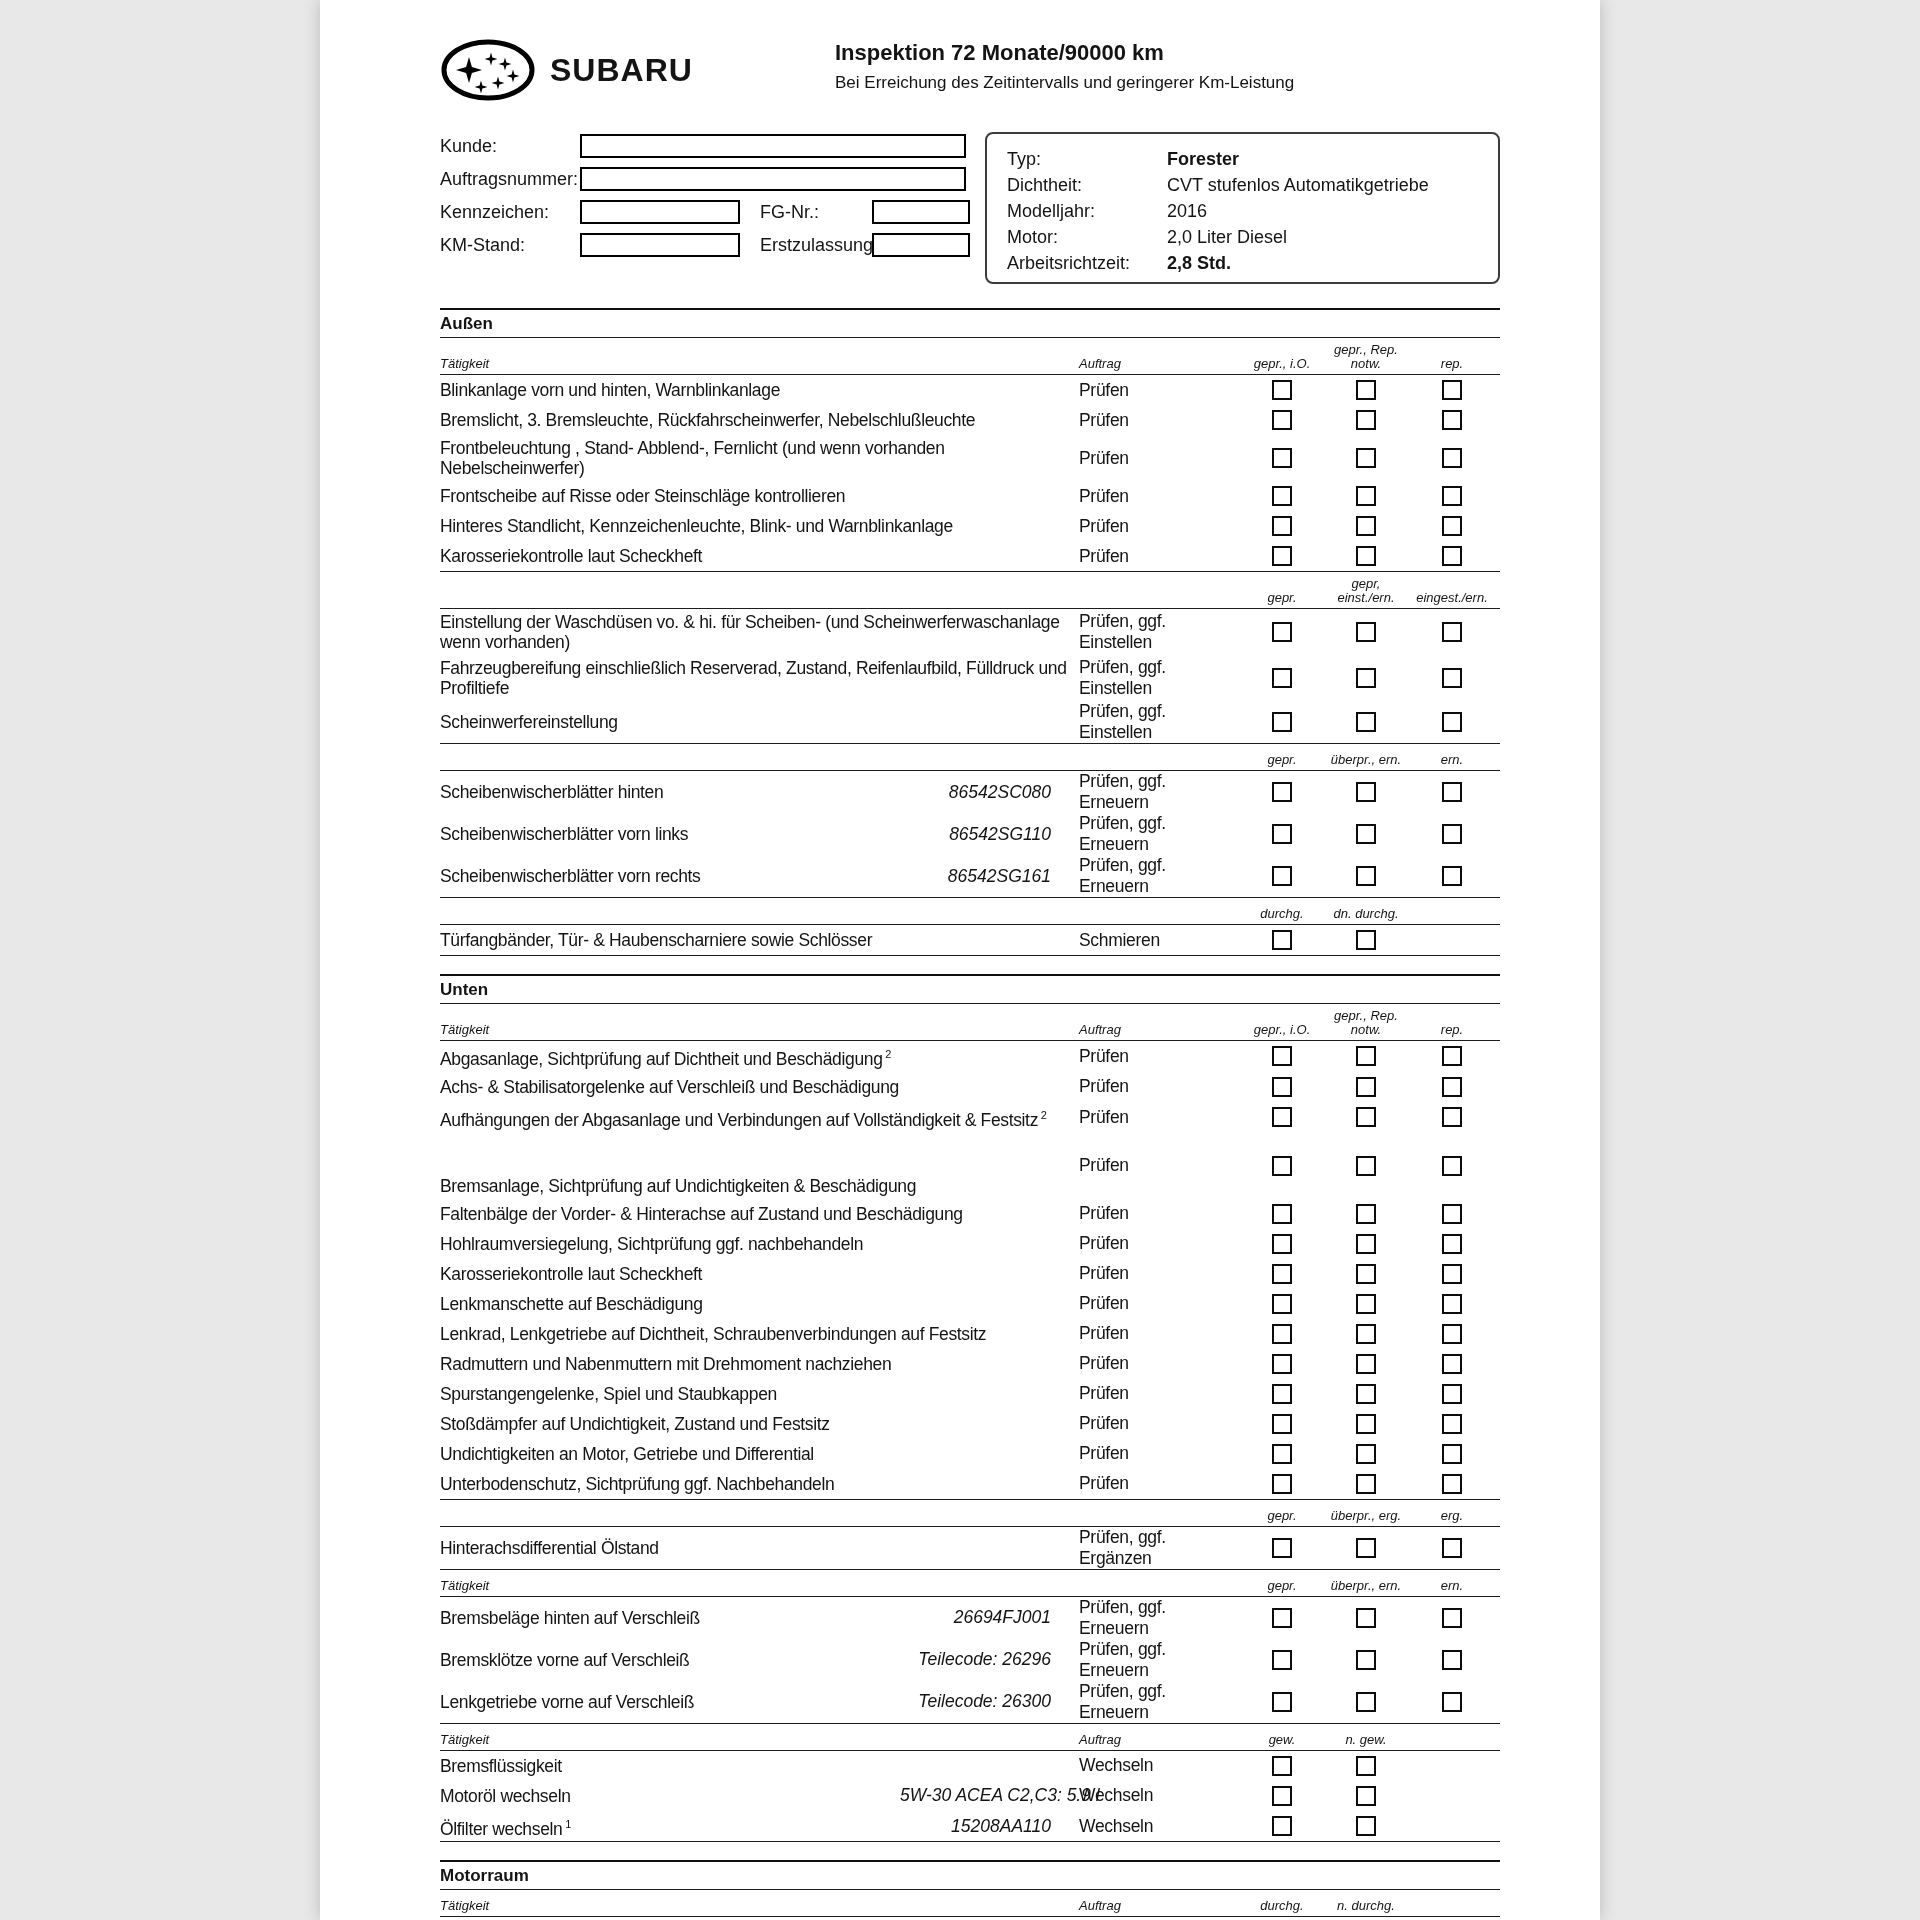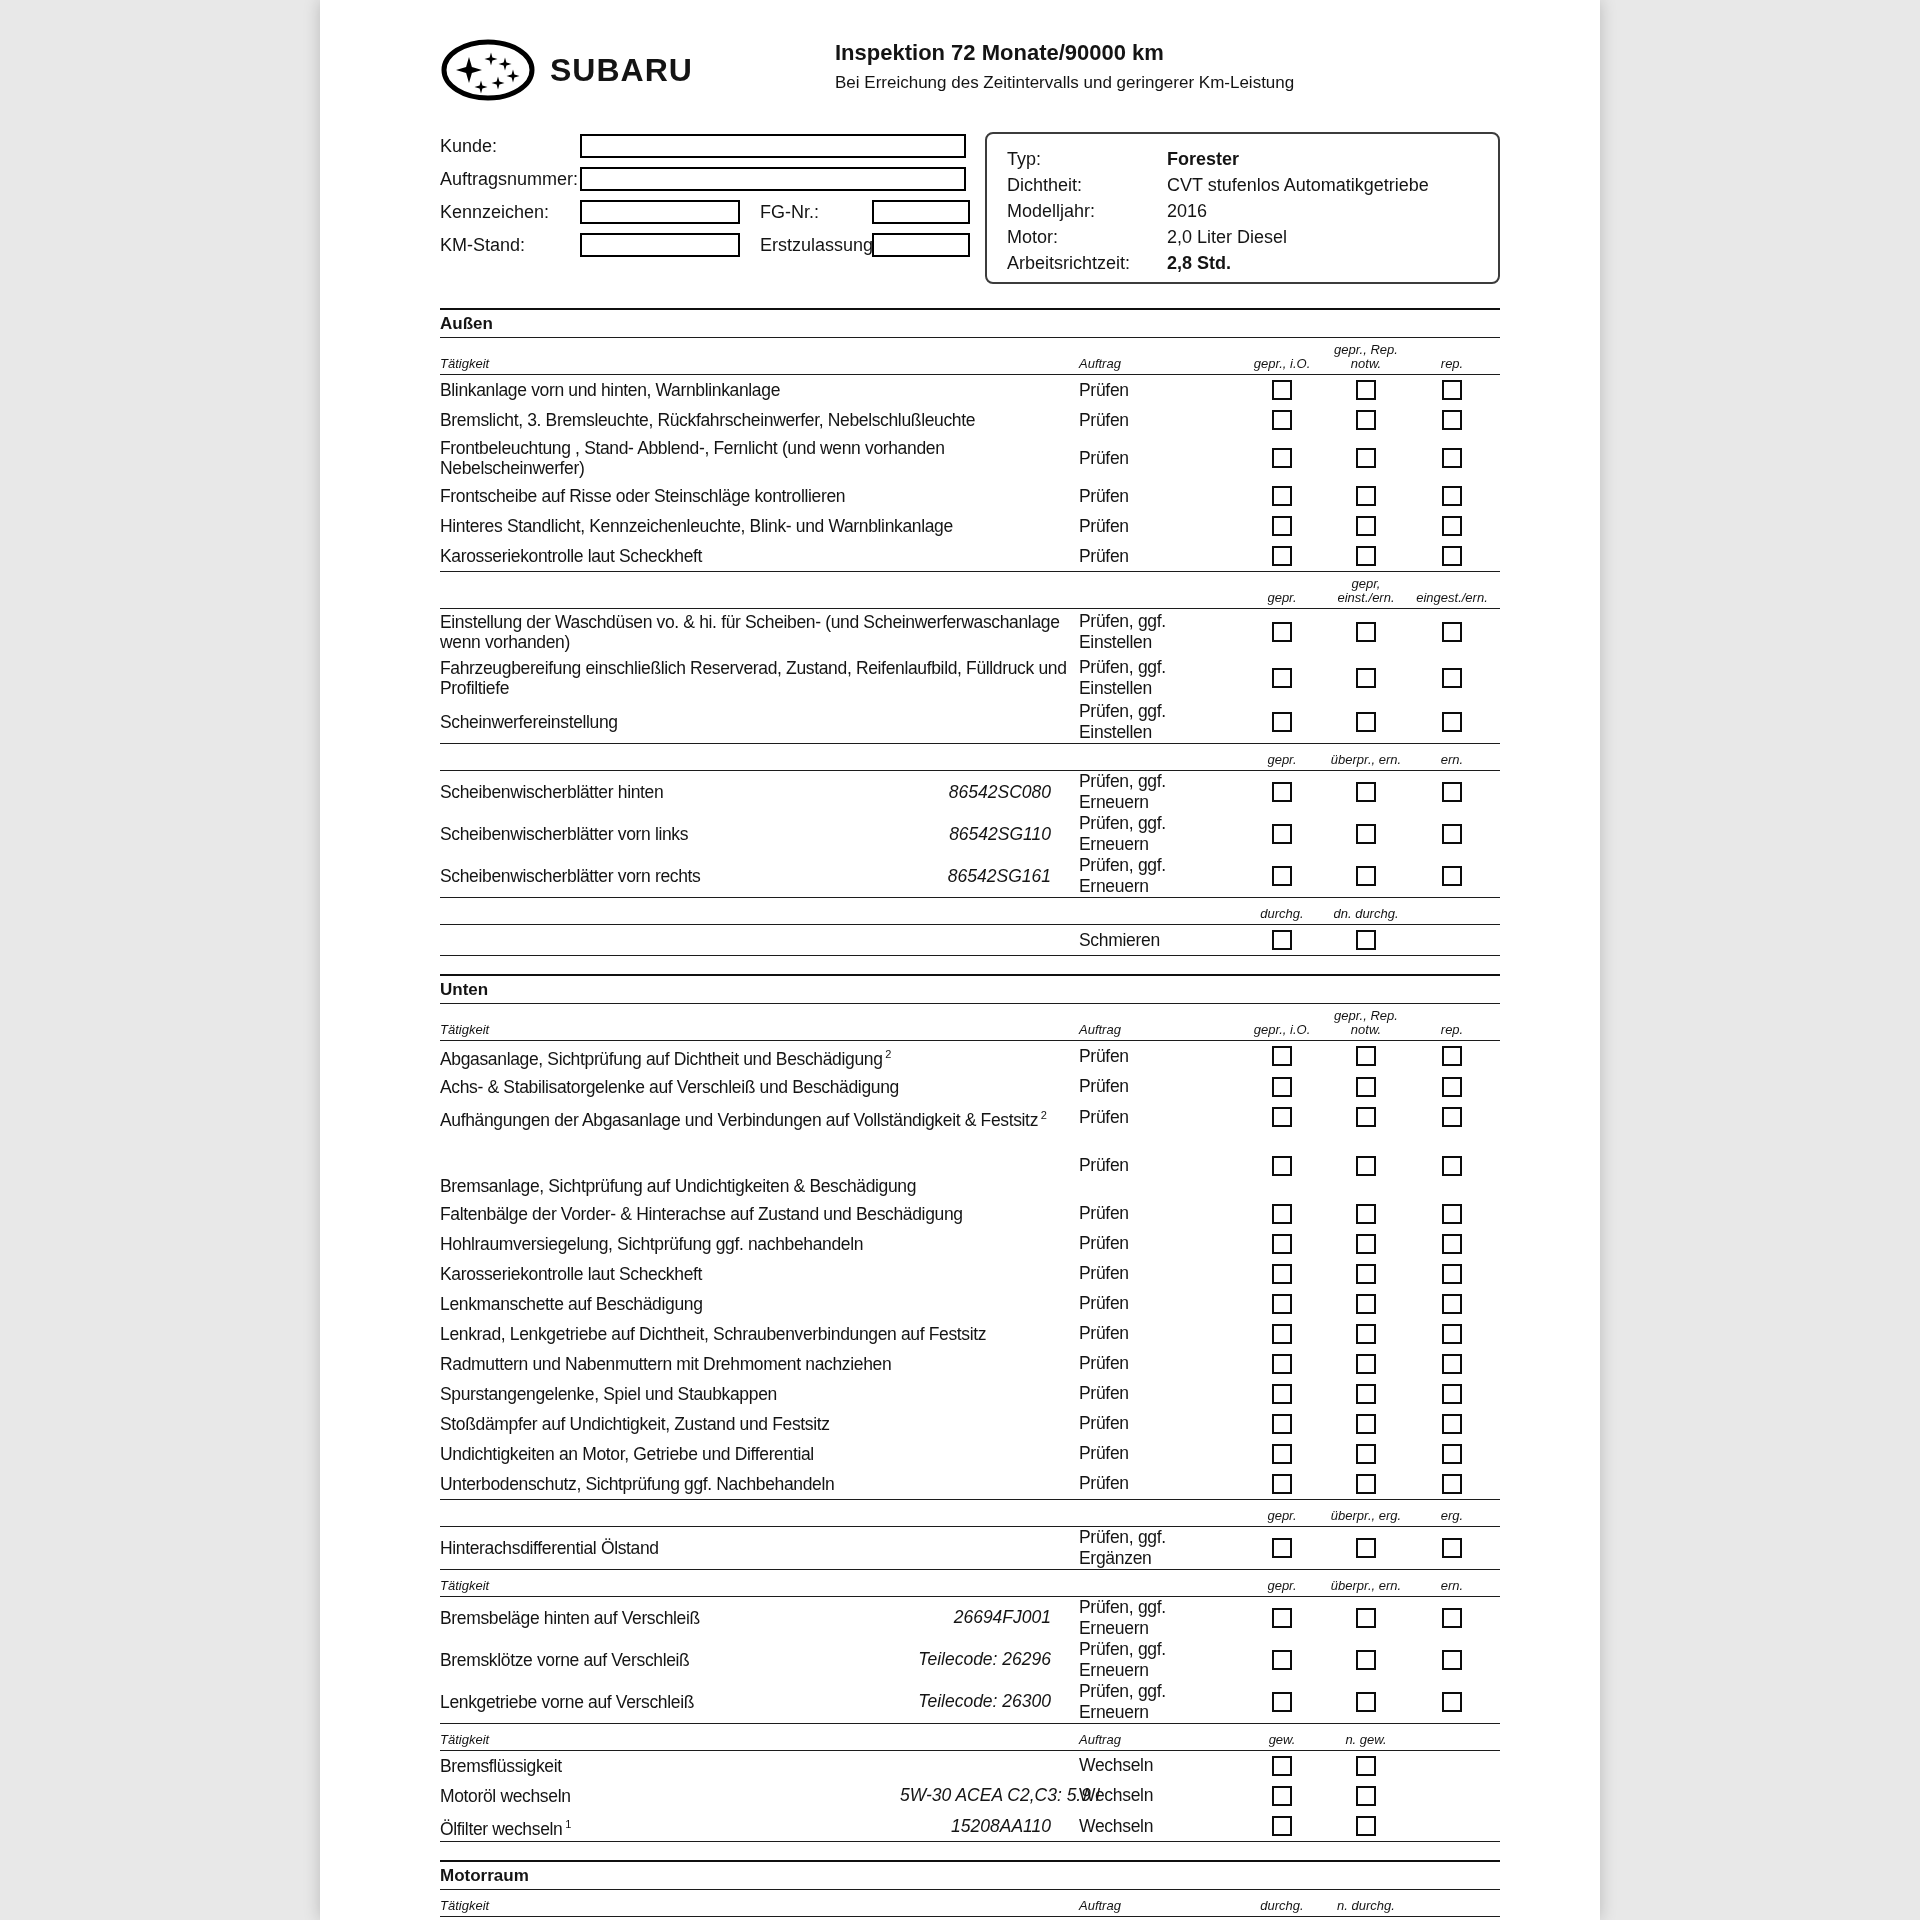--- a/index.html
+++ b/index.html
@@ -315,20 +315,21 @@
           </div>
           <div class="rule"></div>
           <div class="band">
             <div class="h" style="grid-column: 1 / 3;"></div>
             <div class="h auf-h" style="grid-column: 3;"></div>
             <div class="h hc" style="grid-column: 4;">durchg.</div>
             <div class="h hc" style="grid-column: 5;">dn. durchg.</div>
           </div>
           <div class="rule"></div>
           <div class="trow">
+            <div class="task" style="grid-column: 1 / 3;">Türfangbänder, Tür- &amp; Haubenscharniere sowie Schlösser</div>
             <div class="auftrag" style="grid-column: 3;">Schmieren</div>
             <div class="cbcell" style="grid-column: 4;">
               <span class="cb"></span>
             </div>
             <div class="cbcell" style="grid-column: 5;">
               <span class="cb"></span>
             </div>
           </div>
           <div class="rule"></div>
         </section>

